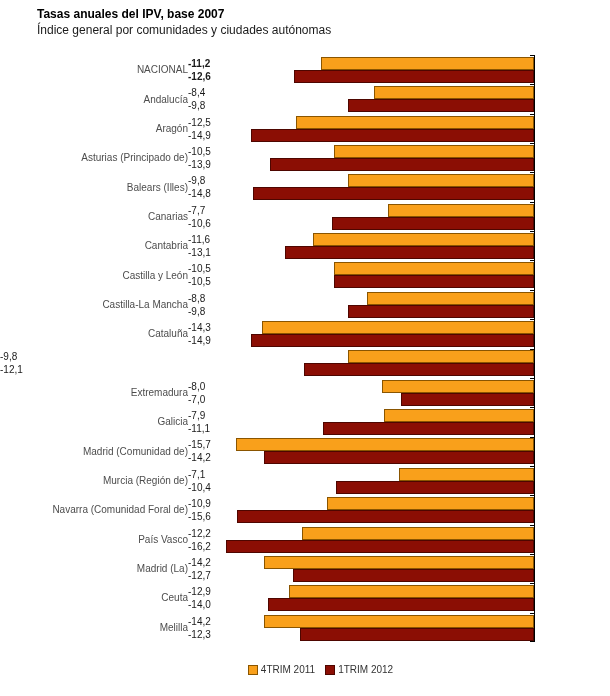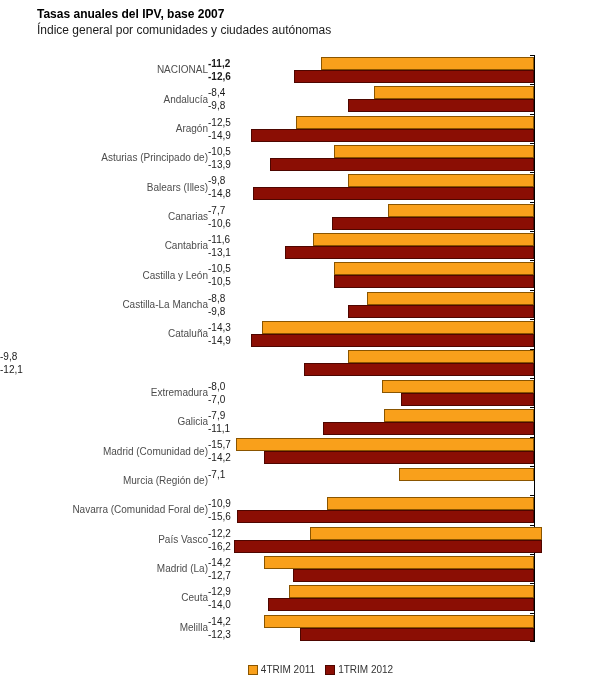--- a/index.html
+++ b/index.html
@@ -19,21 +19,20 @@
     width: 534px; height: 587px;
     border-right: 1px solid #000000;
   }
   .rows { display: flex; flex-direction: column; width: 100%; height: 100%; }
   .row { flex: 1; display: flex; align-items: stretch; }
   .cat {
     width: 188px; flex: 0 0 188px;
     display: flex; align-items: center; justify-content: flex-end;
     font-size: 10px; color: #4d4d4d;
     white-space: nowrap;
-    padding-left: 20px;
   }
   .plot { flex: 1; padding-top: 2px; }
   .bar-line {
     height: 13px;
     display: flex; align-items: center; justify-content: space-between;
   }
   .val {
     font-size: 10px; color: #1a1a1a;
     margin-right: 3px; white-space: nowrap;
   }
@@ -241,20 +240,24 @@
             <div class="bar" style="width: 268px; background: rgb(139, 14, 4); border-color: rgb(78, 6, 0);"></div>
           </div>
         </div>
       </div>
       <div class="row">
         <div class="cat">Murcia (Región de)</div>
         <div class="plot">
           <div class="bar-line">
             <span class="val">-7,1</span>
             <div class="bar" style="width: 133px; background: rgb(249, 160, 27); border-color: rgb(138, 85, 0);"></div>
+          </div>
+          <div class="bar-line">
+            <span class="val">-10,4</span>
+            <div class="bar" style="width: 196px; background: rgb(139, 14, 4); border-color: rgb(78, 6, 0);"></div>
           </div>
         </div>
       </div>
       <div class="row">
         <div class="cat">Navarra (Comunidad Foral de)</div>
         <div class="plot">
           <div class="bar-line">
             <span class="val">-10,9</span>
             <div class="bar" style="width: 205px; background: rgb(249, 160, 27); border-color: rgb(138, 85, 0);"></div>
           </div>

